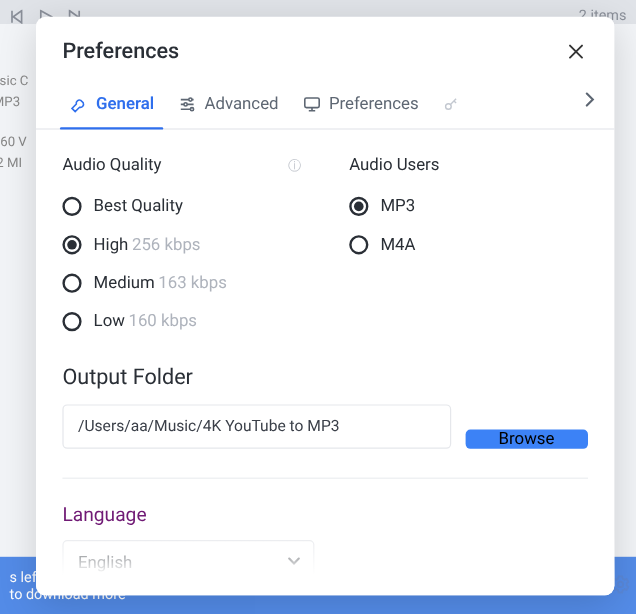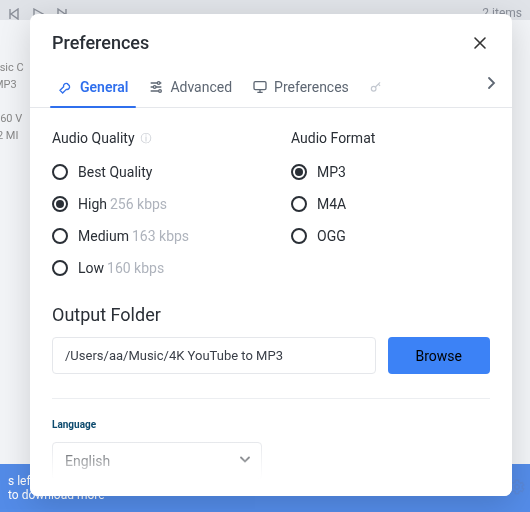--- a/index.html
+++ b/index.html
@@ -19,32 +19,32 @@
 .tab { display: flex; align-items: center; gap: 6px; padding: 8px 10px 12px 10px; font-size: 14px; color: #5e6773; cursor: pointer; position: relative; }
 .tab.active { color: #2f6fed; font-weight: 600; }
 .tab.active::after { content: ""; position: absolute; left: 2px; right: 2px; bottom: -1px; height: 2px; background: #2f6fed; border-radius: 1px; }
 .tab svg { width: 16px; height: 16px; }
 .tab.partial svg { width: 14px; height: 14px; }
 .tab.partial { padding-right: 0; color: #c3c8d0; }
 .tabs-chevron { position: absolute; right: 14px; top: 14px; color: #5e6773; cursor: pointer; }
 .body { padding: 22px 22px 0 22px; overflow: hidden; }
 .cols { display: flex; gap: 40px; }
 .col { flex: 1; }
-.section-title { font-size: 14px; color: #2a2f36; margin-bottom: 18px; display: flex; align-items: center; gap: 6px; }
+.section-title { font-size: 14px; color: #2a2f36; margin-bottom: 18px; display: flex; align-items: center; gap: 6px; justify-content: space-between; }
 .info-icon { color: #c2c6cd; font-size: 11px; }
 .radio-row { display: flex; align-items: center; gap: 10px; margin-bottom: 16px; cursor: pointer; font-size: 14px; color: #2a2f36; }
 .radio { width: 16px; height: 16px; border: 2px solid #2a2f36; border-radius: 50%; display: inline-flex; align-items: center; justify-content: center; flex-shrink: 0; }
 .radio.checked::after { content: ""; width: 8px; height: 8px; background: #2a2f36; border-radius: 50%; }
 .radio-sub { color: #aeb3bc; margin-left: 3px; }
 .output-title { font-size: 18px; color: #2a2f36; margin-top: 12px; margin-bottom: 12px; }
-.output-row { display: flex; gap: 12px; margin-bottom: 24px; }
+.output-row { display: flex; gap: 12px; margin-bottom: 24px; align-items: flex-end; }
 .output-input { flex: 1; border: 1px solid #e5e7eb; border-radius: 4px; padding: 10px 12px; font-size: 13px; color: #3a3f48; background: #fff; }
 .browse-btn { background: #3c82f6; color: #000000; border: none; border-radius: 4px; padding: 0 28px; font-size: 14px; cursor: pointer; }
 .divider { height: 1px; background: #eceef1; margin-bottom: 20px; }
-.lang-title { font-size: 10px; color: #0c4a6e; margin-bottom: 12px; font-weight: bold; }
+.lang-title { font-size: 16px; color: #701a75; margin-bottom: 12px; }
 .select-wrap { position: relative; width: 210px; }
 .select { width: 100%; border: 1px solid #e5e7eb; border-radius: 4px; padding: 10px 12px; font-size: 14px; color: #2a2f36; background: #fff; appearance: none; cursor: pointer; }
 .select-chev { position: absolute; right: 10px; top: 50%; transform: translateY(-50%); pointer-events: none; color: #2a2f36; }
 </style>
 </head>
 <body>
 
 <div class="bg">
   <div class="bg-toolbar">
     <svg width="12" height="12" viewBox="0 0 12 12">
@@ -147,33 +147,29 @@
           <span class="radio"></span>
           <span><span>Medium</span><span class="radio-sub">163 kbps</span></span>
         </div>
         <div class="radio-row">
           <span class="radio"></span>
           <span><span>Low</span><span class="radio-sub">160 kbps</span></span>
         </div>
       </div>
       <div class="col">
         <div class="section-title">
-          <span>Audio Format</span>
+          <span>Audio Users</span>
         </div>
         <div class="radio-row">
           <span class="radio checked"></span>
           <span>MP3</span>
         </div>
         <div class="radio-row">
           <span class="radio"></span>
           <span>M4A</span>
-        </div>
-        <div class="radio-row">
-          <span class="radio"></span>
-          <span>OGG</span>
         </div>
       </div>
     </div>
 
     <div class="output-title">Output Folder</div>
     <div class="output-row">
       <input class="output-input" value="/Users/aa/Music/4K YouTube to MP3" style="">
       <button class="browse-btn">Browse</button>
     </div>
 

